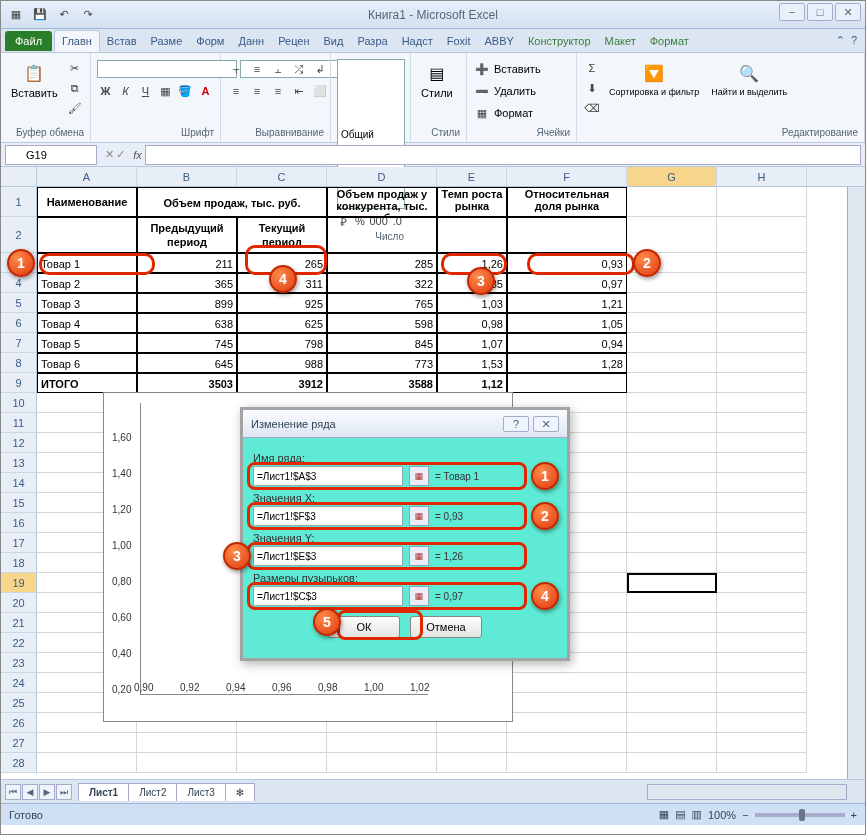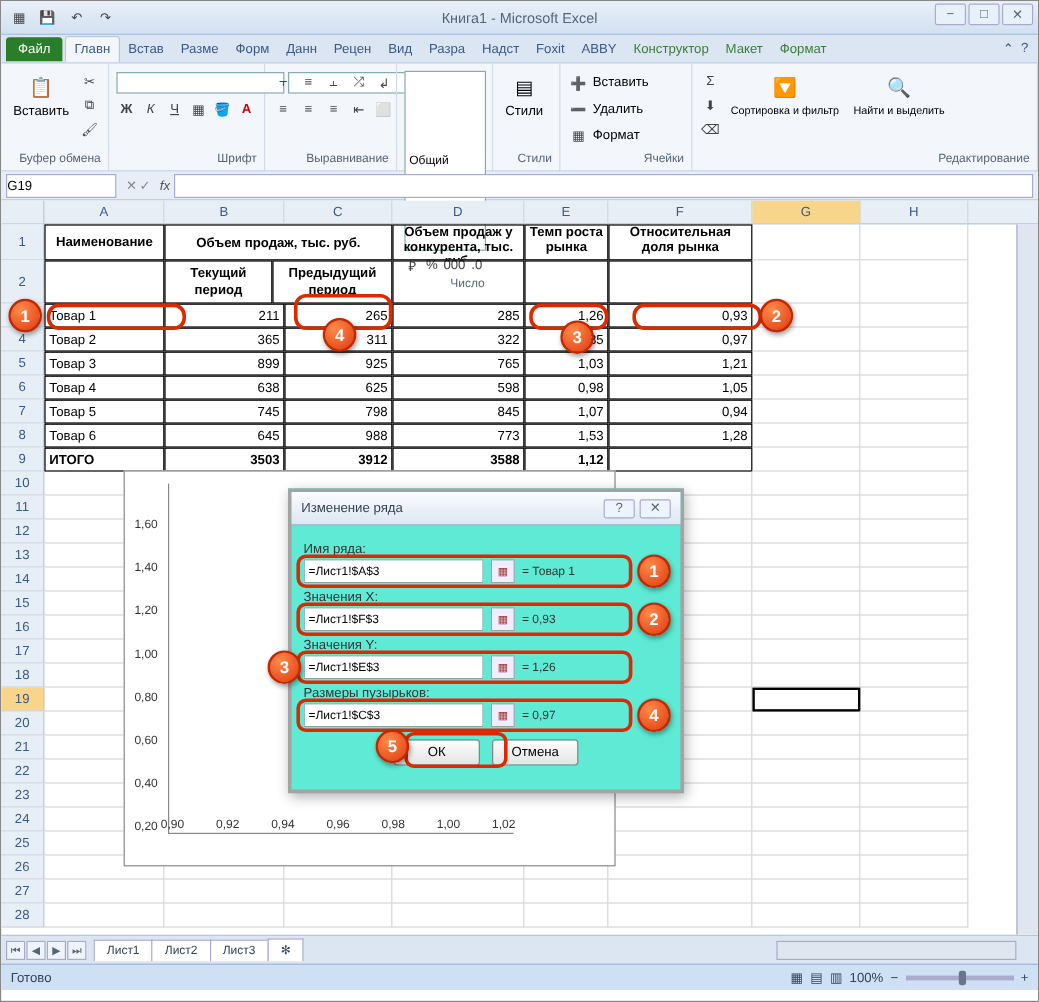--- a/index.html
+++ b/index.html
@@ -20,21 +20,21 @@
 .ribbon{height:90px;background:#f3f6fb;border-bottom:1px solid #b8c8dc;display:flex}
 .rgroup{border-right:1px solid #d0dae8;padding:2px 6px;display:flex;flex-direction:column;justify-content:space-between}
 .rgroup .lbl{text-align:right;color:#567;font-size:10px;padding-bottom:2px}
 .rgroup .ctl{display:flex;gap:4px;flex:1;align-items:flex-start;padding-top:4px}
 .bigbtn{display:flex;flex-direction:column;align-items:center;gap:2px;padding:2px 4px}
 .bigbtn .ic{width:28px;height:24px;display:flex;align-items:center;justify-content:center;font-size:16px}
 .stack{display:flex;flex-direction:column;gap:2px}
 .stack .row{display:flex;gap:3px;align-items:center}
 .minibtn{width:18px;height:18px;border:1px solid transparent;display:flex;align-items:center;justify-content:center;color:#444}
 .formula-bar{height:24px;background:#e8eef8;border-bottom:1px solid #b8c8dc;display:flex;align-items:center}
-.namebox{width:92px;height:20px;background:#fff;border:1px solid #aac;margin:16px 4px;padding:0 0;display:flex;align-items:center}
+.namebox{width:92px;height:20px;background:#fff;border:1px solid #aac;margin:16px 4px;padding:0 20px;display:flex;align-items:center}
 .fb-btns{display:flex;gap:2px;padding:0 4px;color:#888}
 .fb-fx{width:16px;text-align:center;font-style:italic;color:#555}
 .fb-input{flex:1;height:20px;background:#fff;border:1px solid #aac;margin-right:4px;padding:0 4px}
 .grid-wrap{position:relative;height:612px;overflow:hidden}
 .colhdr{display:flex;height:20px;background:#e8eef6;border-bottom:1px solid #b8c8dc}
 .corner{width:36px;border-right:1px solid #b8c8dc;background:#e8eef6}
 .ch{border-right:1px solid #ccd6e4;text-align:center;line-height:20px;color:#3a5a87}
 .ch.sel{background:#f7d58a}
 .ch.A{width:100px}.ch.B{width:100px}.ch.C{width:90px}.ch.D{width:110px}.ch.E{width:70px}.ch.F{width:120px}.ch.G{width:90px}.ch.H{width:90px}
 .rows{position:relative}
@@ -71,21 +71,21 @@
 .dlg-input{flex:0 0 150px;height:20px;border:1px solid #8aa;background:#fff;padding:0 3px;font-size:10px}
 .dlg-pick{width:20px;height:20px;border:1px solid #8aa;background:#eef;display:flex;align-items:center;justify-content:center;font-size:9px;color:#a33}
 .dlg-val{color:#333;font-size:10px}
 .dlg-btns{display:flex;justify-content:center;gap:10px;padding:10px 0 12px}
 .dlg-btns button{width:72px;height:22px;border:1px solid #888;background:linear-gradient(#fdfdfd,#e4e4e4);border-radius:3px}
 .redfield{position:absolute;border:3px solid #e02800;border-radius:8px;z-index:60;pointer-events:none}
 .sheet-tabs{height:24px;background:#dce6f2;border-top:1px solid #b8c8dc;display:flex;align-items:center;padding-left:4px}
 .sheet-tabs .nav{display:flex;gap:1px;margin-right:6px}
 .sheet-tabs .nav div{width:16px;height:16px;border:1px solid #aac;background:#eef4fc;text-align:center;line-height:14px;color:#567;font-size:9px}
 .sheet-tabs .stab{padding:3px 10px;background:#fff;border:1px solid #aac;border-bottom:none;margin-right:-1px;font-size:10px;color:#345}
-.sheet-tabs .stab.active{font-weight:normal}
+.sheet-tabs .stab.active{font-weight:bold}
 .sheet-tabs .hscroll{margin-left:auto;width:200px;height:16px;background:#e0e6f0;border:1px solid #aac;position:relative;margin-right:18px}
 .statusbar{height:22px;background:#cfe0f4;border-top:1px solid #9cb6d6;display:flex;align-items:center;padding:0 8px;color:#345}
 .statusbar .zoom{margin-left:auto;display:flex;align-items:center;gap:6px}
 .zslider{width:90px;height:4px;background:#aac;position:relative}
 .zslider::after{content:"";position:absolute;left:44px;top:-4px;width:6px;height:12px;background:#678;border-radius:2px}
 .vscroll{position:absolute;right:0;top:20px;bottom:0;width:18px;background:#e0e6f0;border-left:1px solid #aac}
 </style>
 </head>
 <body>
 
@@ -280,22 +280,22 @@
 <div class="cell bord bold center" style="width:190px">Объем продаж, тыс. руб.</div>
 <div class="cell D bord bold center" style="line-height:12px;white-space:normal">Объем продаж у конкурента, тыс. руб.</div>
 <div class="cell E bord bold center" style="line-height:12px;white-space:normal">Темп роста рынка</div>
 <div class="cell F bord bold center" style="line-height:12px;white-space:normal">Относительная доля рынка</div>
 <div class="cell G"></div>
         <div class="cell H"></div>
       </div>
       <div class="row h2">
         <div class="rh">2</div>
 <div class="cell A bord"></div>
+<div class="cell B bord bold">Предыдущий период</div>
 <div class="cell C bord bold">Текущий период</div>
-<div class="cell B bord bold">Предыдущий период</div>
 <div class="cell D bord"></div>
         <div class="cell E bord"></div>
         <div class="cell F bord"></div>
 <div class="cell G"></div>
         <div class="cell H"></div>
       </div>
       <div class="row">
         <div class="rh">3</div>
   <div class="cell A bord ">Товар 1</div>
         <div class="cell B bord ralign ">211</div>

